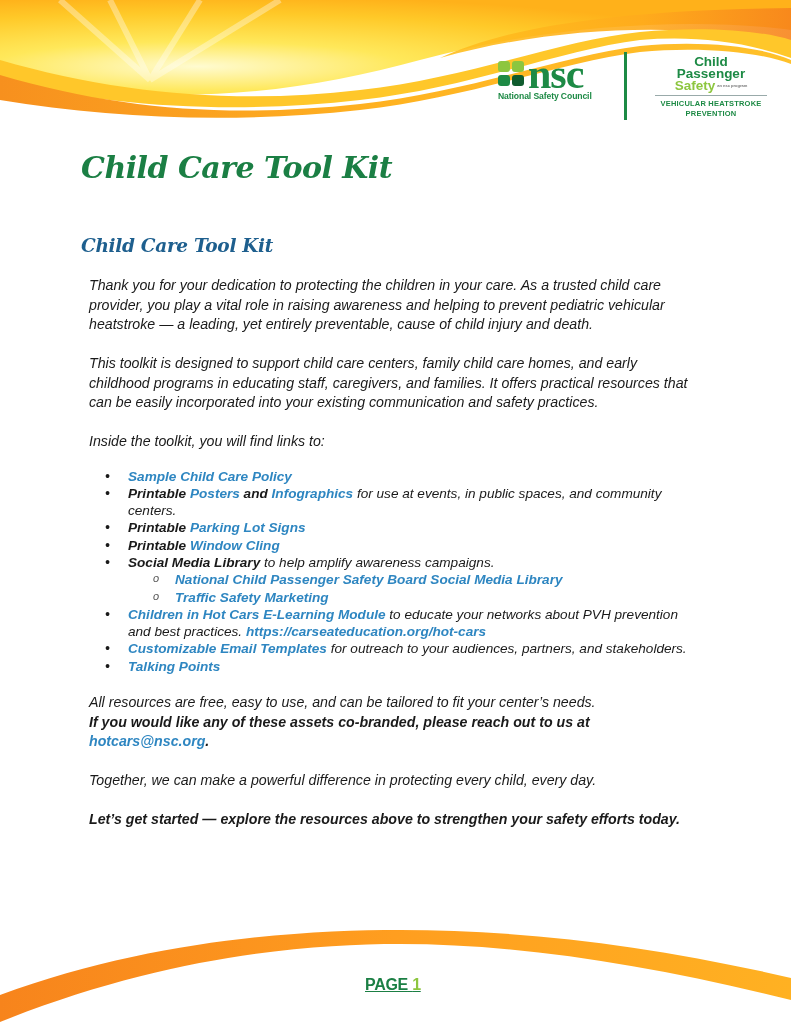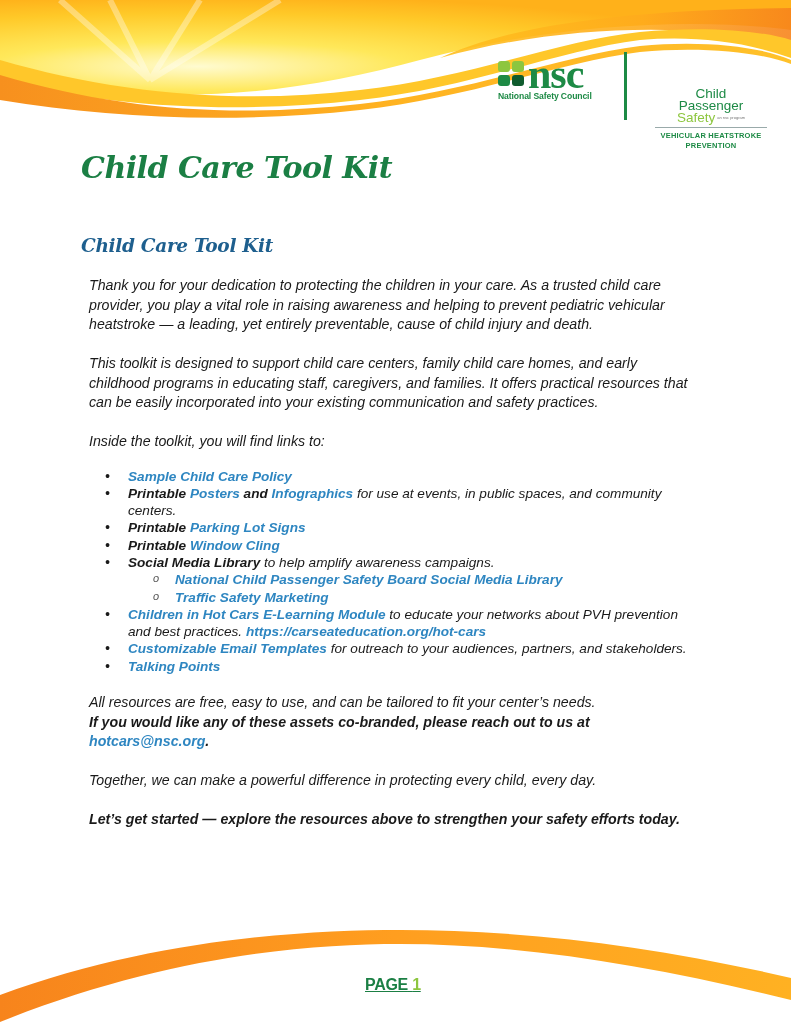--- a/index.html
+++ b/index.html
@@ -11,21 +11,21 @@
 
     .logos { position: absolute; left: 498px; top: 52px; height: 72px; display: flex; align-items: flex-start; }
     .nsc-logo { width: 108px; margin-top: 8px; }
     .nsc-mark { display: flex; align-items: center; height: 28px; }
     .nsc-plus { position: relative; width: 28px; height: 26px; margin-right: 2px; }
     .nsc-plus span { position: absolute; width: 12px; height: 11px; border-radius: 3px; }
     .nsc-word { font-family: Liberation Serif, serif; font-weight: 700; font-size: 42px; color: #1d8a45; letter-spacing: -1px; line-height: 28px; text-align: center; }
     .nsc-sub { font-size: 8.6px; font-weight: 700; color: #1d8a45; margin-top: 3px; white-space: nowrap; letter-spacing: -0.1px; }
     .logo-divider { width: 3px; height: 68px; background: #1d8a45; margin: 0 16px 0 18px; }
     .cps-logo { width: 136px; text-align: center; margin-top: 4px; }
-    .cps-title { font-weight: 400; color: #1d8a45; line-height: 12px; font-size: 13.5px; margin-top: 32px; }
+    .cps-title { font-weight: 700; color: #1d8a45; line-height: 12px; font-size: 13.5px; }
     .cps-title .l3 { color: #8dc63f; }
     .cps-program { font-size: 4px; color: #777; vertical-align: middle; margin-left: 2px; }
     .cps-rule { width: 112px; height: 1px; background: #9aa; margin: 3px auto 3px; }
     .cps-sub { font-size: 7.5px; font-weight: 700; color: #1d8a45; line-height: 10px; letter-spacing: 0.2px; }
 
     .content { position: absolute; left: 81px; top: 150px; width: 620px; font-style: italic; }
     .title { font-family: "DejaVu Serif", serif; font-weight: 700; font-size: 30px; color: #1b7f44; letter-spacing: -0.5px; margin-bottom: 20px; }
     .subtitle { font-family: "DejaVu Serif", serif; font-weight: 700; font-size: 18.5px; color: #1e5f8e; line-height: 27px; letter-spacing: -0.3px; margin-bottom: 17px; }
     p { font-size: 14.2px; line-height: 19.5px; color: #1a1a1a; margin-bottom: 19.5px; margin-left: 8px; }
     .bold { font-weight: 700; }

